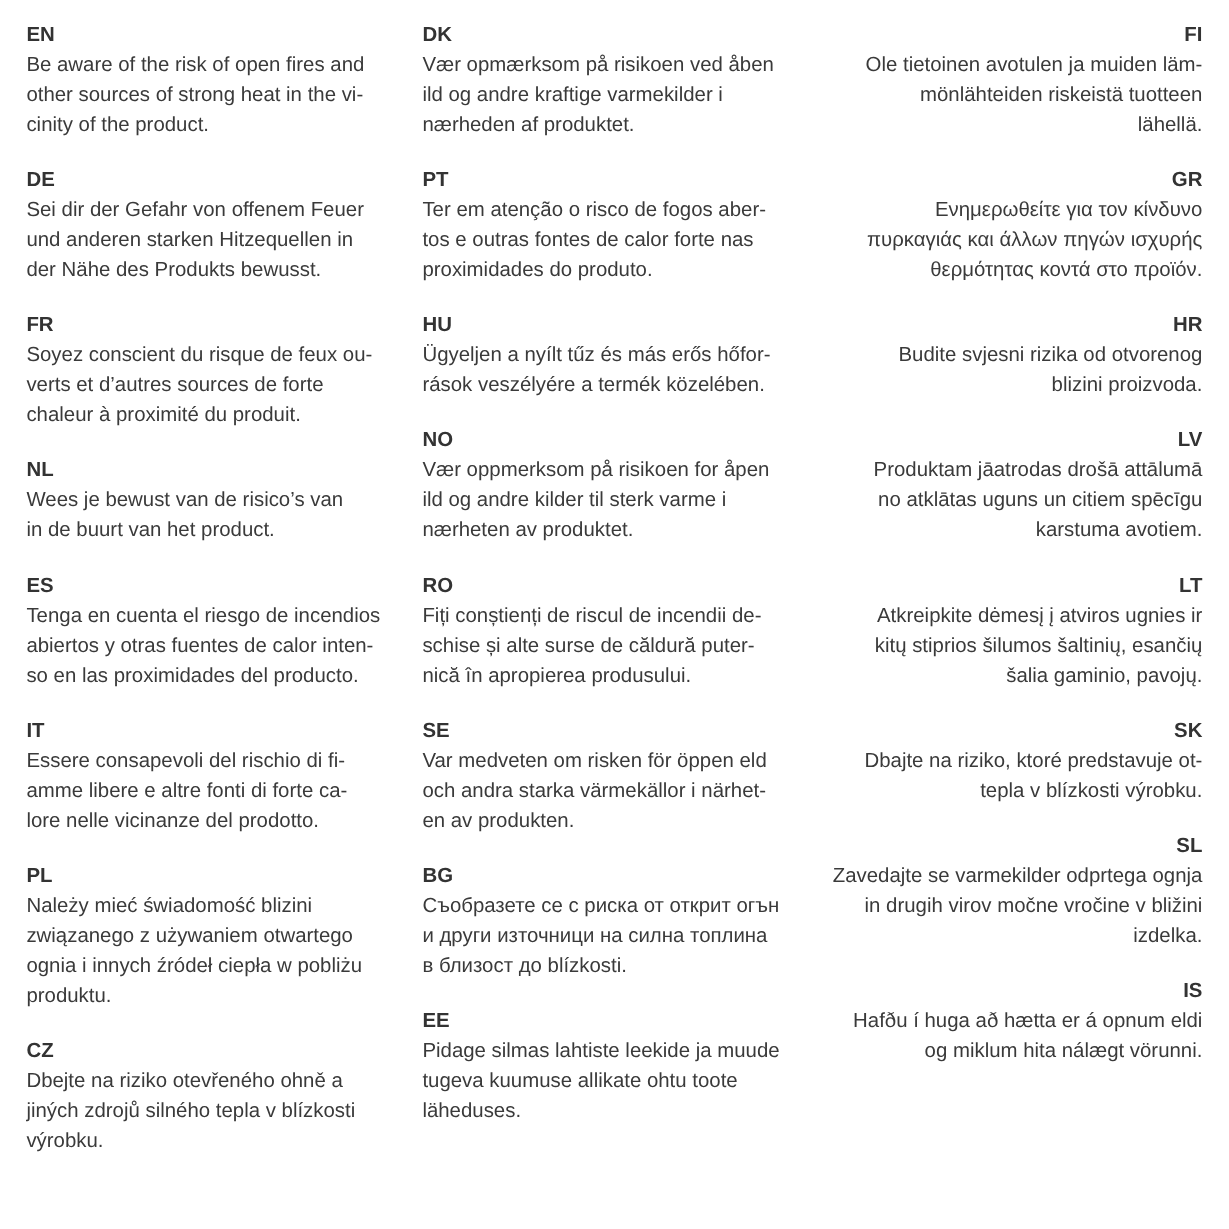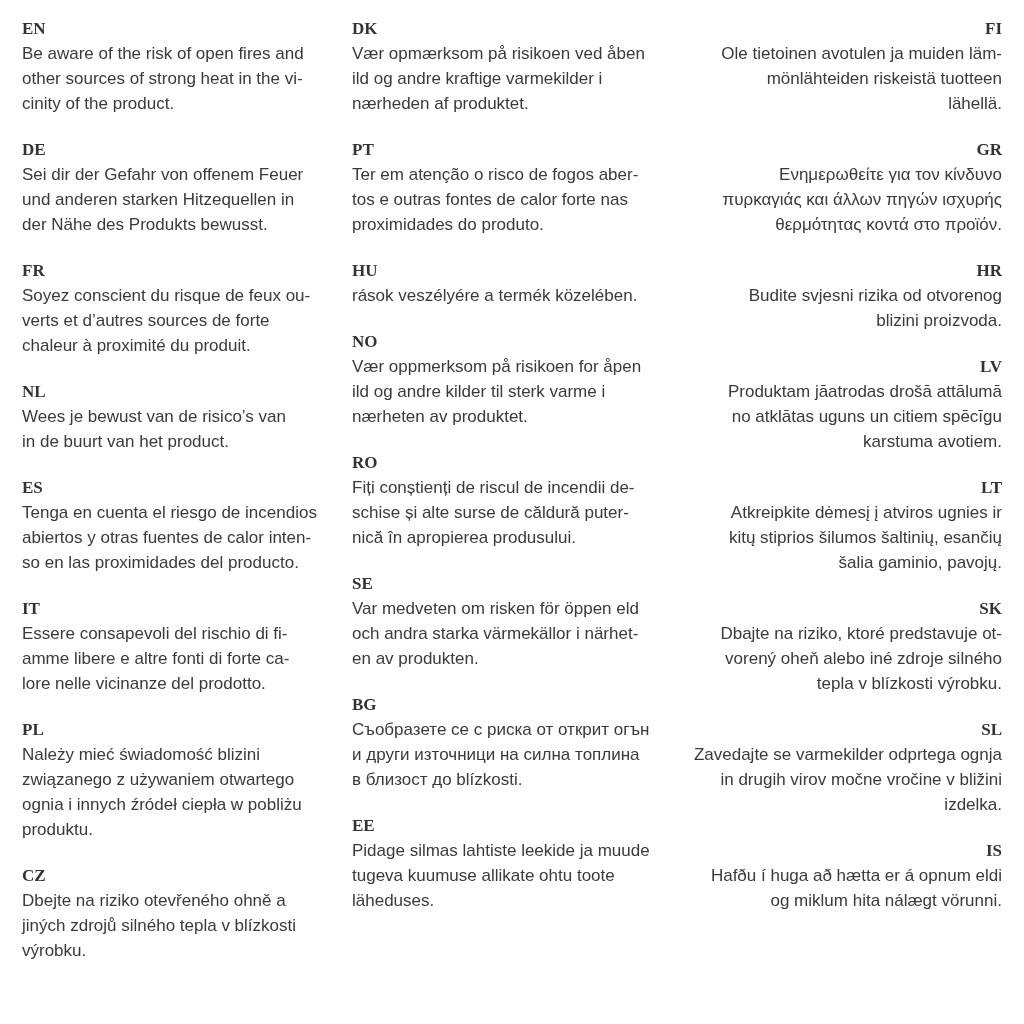--- a/index.html
+++ b/index.html
@@ -33,21 +33,20 @@
   }
   .entry {
     margin-bottom: 21px;
   }
   .code {
     font-weight: bold;
     font-size: 17px;
     line-height: 25px;
     color: #333333;
     white-space: nowrap;
-    font-family: Liberation Serif, serif;
   }
   .line {
     font-size: 17px;
     line-height: 25px;
     white-space: nowrap;
     color: #3a3a3a;
   }
 </style>
 </head>
 <body>
@@ -112,20 +111,21 @@
           <div class="line">nærheden af produktet.</div>
         </div>
         <div class="entry">
           <div class="code">PT</div>
           <div class="line">Ter em atenção o risco de fogos aber-</div>
           <div class="line">tos e outras fontes de calor forte nas</div>
           <div class="line">proximidades do produto.</div>
         </div>
         <div class="entry">
           <div class="code">HU</div>
+          <div class="line">Ügyeljen a nyílt tűz és más erős hőfor-</div>
           <div class="line">rások veszélyére a termék közelében.</div>
         </div>
         <div class="entry">
           <div class="code">NO</div>
           <div class="line">Vær oppmerksom på risikoen for åpen</div>
           <div class="line">ild og andre kilder til sterk varme i</div>
           <div class="line">nærheten av produktet.</div>
         </div>
         <div class="entry">
           <div class="code">RO</div>
@@ -178,21 +178,20 @@
         </div>
         <div class="entry">
           <div class="code">LT</div>
           <div class="line">Atkreipkite dėmesį į atviros ugnies ir</div>
           <div class="line">kitų stiprios šilumos šaltinių, esančių</div>
           <div class="line">šalia gaminio, pavojų.</div>
         </div>
         <div class="entry">
           <div class="code">SK</div>
           <div class="line">Dbajte na riziko, ktoré predstavuje ot-</div>
-          <div class="line">vorený oheň alebo iné zdroje silného</div>
           <div class="line">tepla v blízkosti výrobku.</div>
         </div>
         <div class="entry">
           <div class="code">SL</div>
           <div class="line">Zavedajte se varmekilder odprtega ognja</div>
           <div class="line">in drugih virov močne vročine v bližini</div>
           <div class="line">izdelka.</div>
         </div>
         <div class="entry">
           <div class="code">IS</div>

